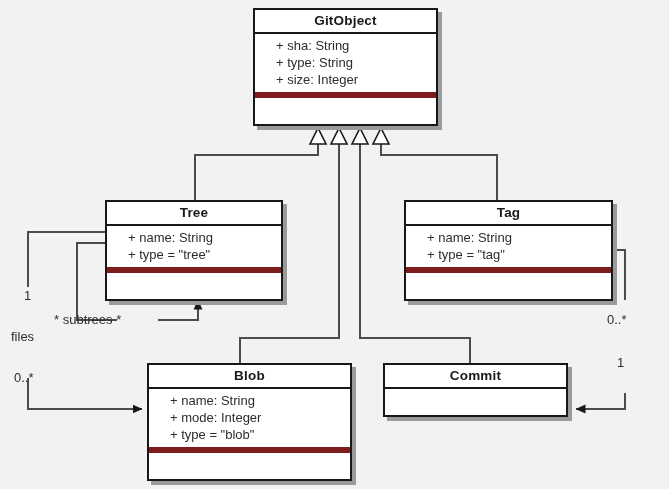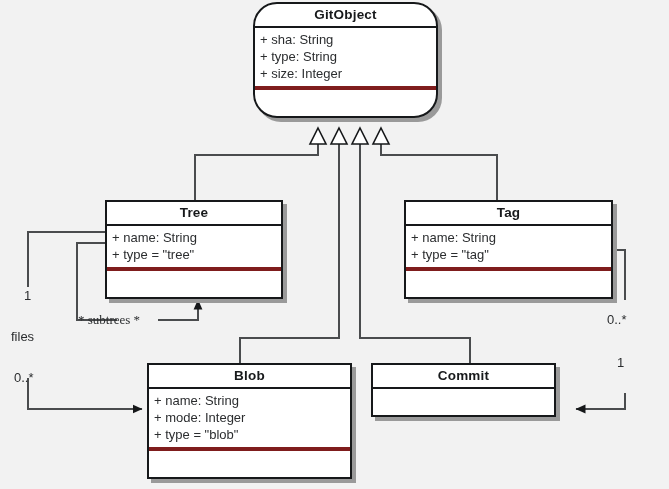--- a/index.html
+++ b/index.html
@@ -38,22 +38,22 @@
   .cls-name {
     text-align: center;
     font-weight: bold;
     font-size: 13.5px;
     color: #17191b;
     padding: 3px 2px 4px 2px;
     border-bottom: 2px solid #16181a;
     letter-spacing: 0.2px;
   }
   .cls-attrs {
-    padding: 3px 2px 4px 5px;
-    border-bottom: 4px solid #7f1d1d;
+    padding: 3px 2px 4px 21px;
+    border-bottom: 6px solid #7f1d1d;
   }
   .cls-attr {
     font-size: 13px;
     color: #2b2d2f;
     line-height: 17px;
     white-space: nowrap;
   }
   .cls-ops {
     height: 26px;
   }
@@ -106,21 +106,21 @@
       <path d="M105,232 L28,232 L28,287"></path>
       <path d="M28,378 L28,409 L142,409" marker-end="url(#filledArrow)"></path>
     </g>
 
     <g stroke="#4a4c4e" stroke-width="1.3" fill="none" shape-rendering="crispEdges">
       <path d="M591,250 L625,250 L625,300"></path>
       <path d="M625,393 L625,409 L576,409" marker-end="url(#filledArrow)"></path>
     </g>
   </svg>
 
-  <div class="uml-class" style="left:253px; top:2px; width:185px;border-radius:24px;">
+  <div class="uml-class" style="left:253px; top:8px; width:185px;">
     <div class="cls-name">GitObject</div>
     <div class="cls-attrs">
       <div class="cls-attr">+ sha: String</div>
       <div class="cls-attr">+ type: String</div>
       <div class="cls-attr">+ size: Integer</div>
     </div>
     <div class="cls-ops"></div>
   </div>
 
   <div class="uml-class" style="left:105px; top:200px; width:178px;">
@@ -144,30 +144,30 @@
   <div class="uml-class" style="left:147px; top:363px; width:205px;">
     <div class="cls-name">Blob</div>
     <div class="cls-attrs">
       <div class="cls-attr">+ name: String</div>
       <div class="cls-attr">+ mode: Integer</div>
       <div class="cls-attr">+ type = "blob"</div>
     </div>
     <div class="cls-ops"></div>
   </div>
 
-  <div class="uml-class" style="left:371px; top:363px; width:185px;">
+  <div class="uml-class" style="left:383px; top:363px; width:185px;">
     <div class="cls-name">Commit</div>
     <div class="cls-ops"></div>
   </div>
 
   <div class="edge-label" style="left:24px; top:288px;">1</div>
 
   <div class="edge-label" style="left:11px; top:329px;">files</div>
 
   <div class="edge-label" style="left:14px; top:370px;">0..*</div>
 
-  <div class="edge-label" style="left:78px; top:312px;font-family:Liberation Serif, serif;">* subtrees *</div>
+  <div class="edge-label" style="left:54px; top:312px;">* subtrees *</div>
 
   <div class="edge-label" style="left:607px; top:312px;">0..*</div>
 
   <div class="edge-label" style="left:617px; top:355px;">1</div>
 
 </div>
 
 </body></html>

